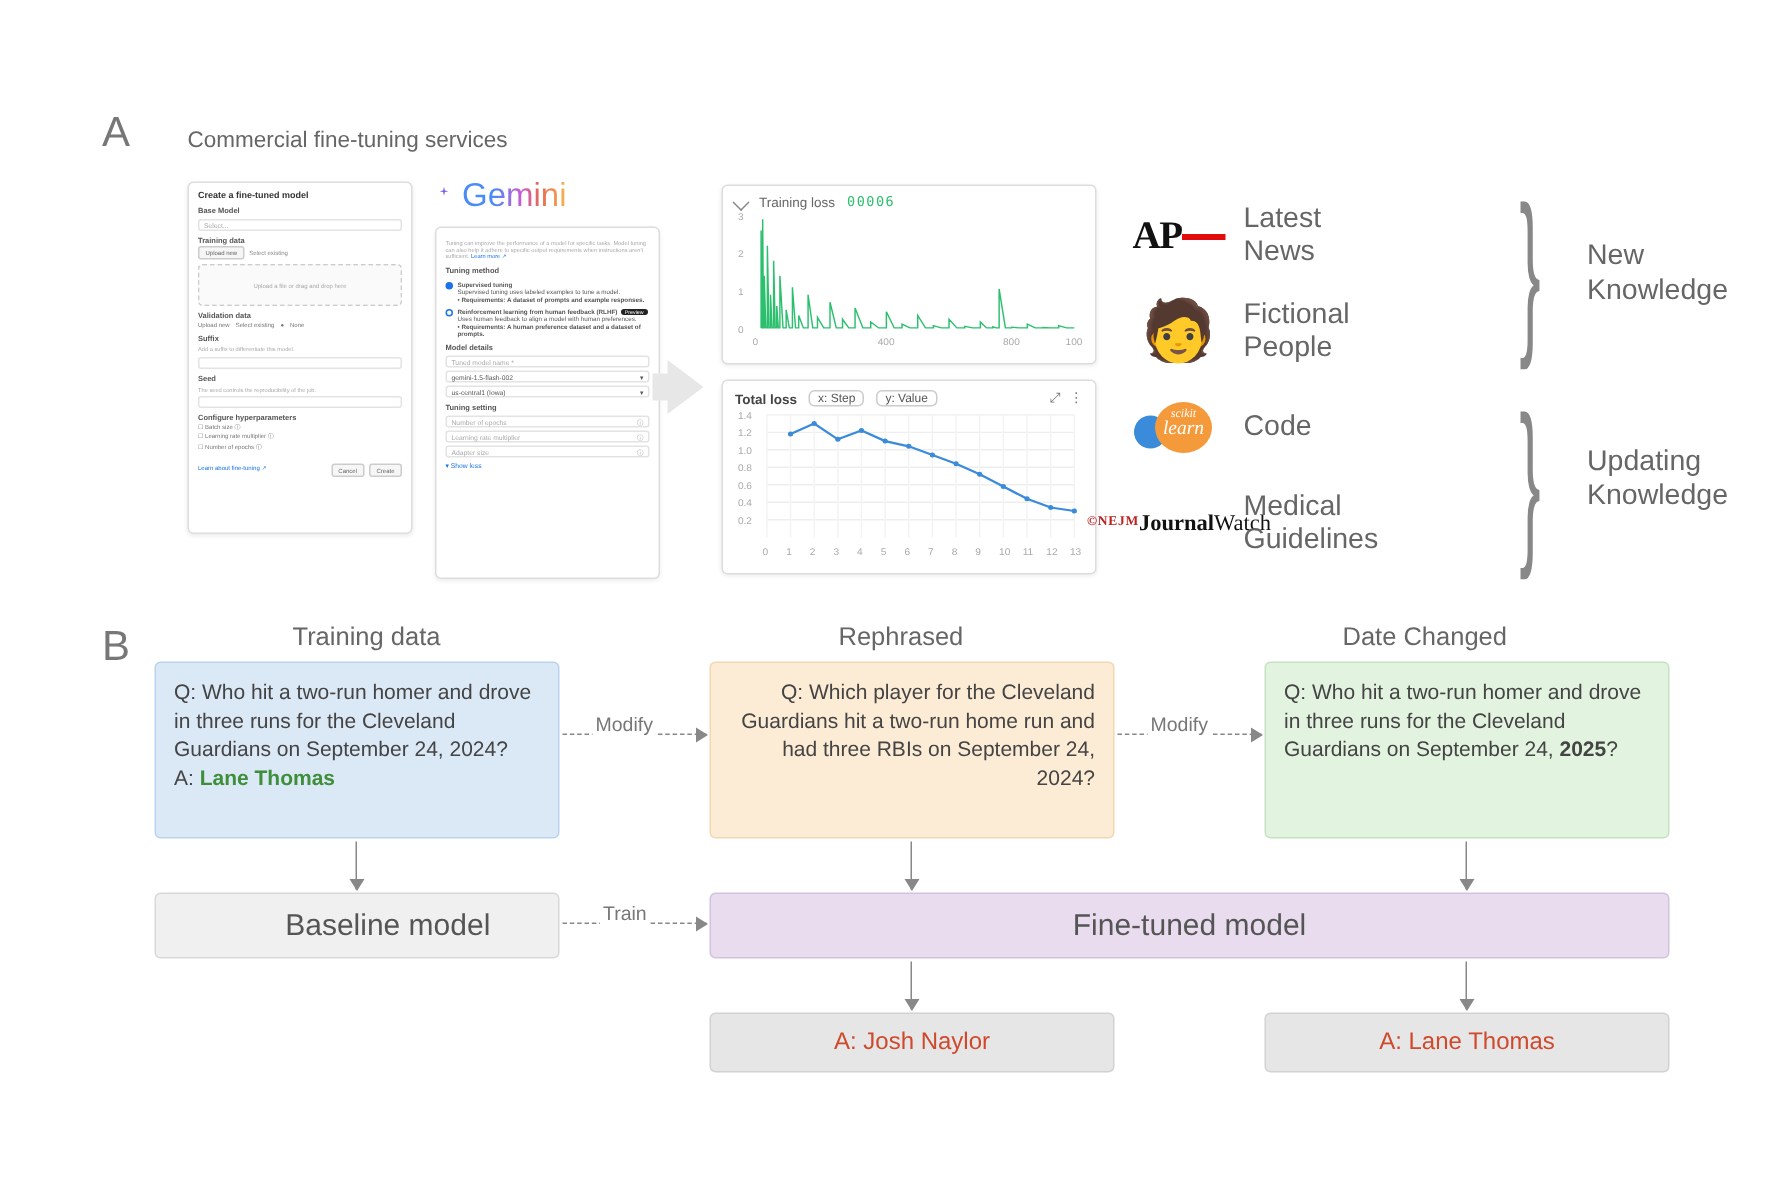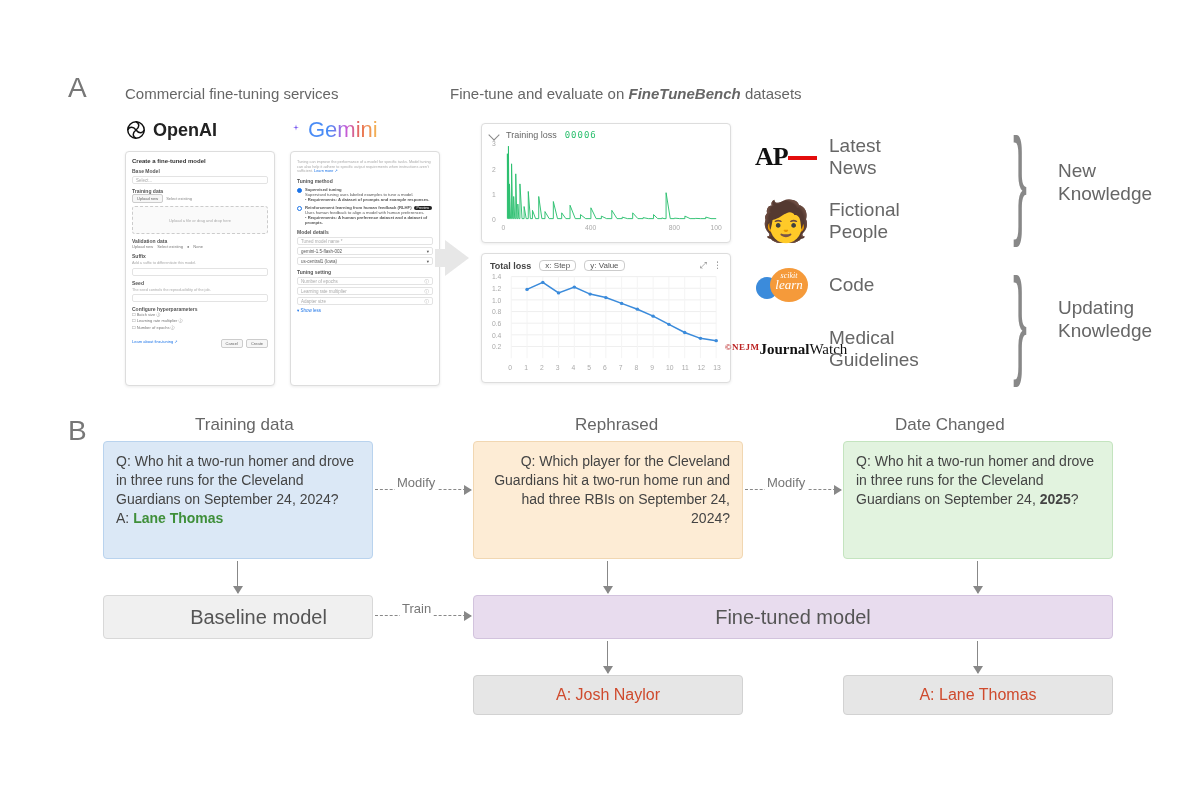--- a/index.html
+++ b/index.html
@@ -129,21 +129,21 @@
   .brace-label2 { left: 963px; top: 222px; }
 
   
   .panel-b {
     position:absolute;
     left: 75px; top: 415px;
     width: 1050px; height: 340px;
   }
   .b-col-title { position:absolute; font-size:17px; color:#666; }
   .tcol1 { left: 120px; top: 0; }
-  .tcol2 { left: 500px; top: 0; }
+  .tcol2 { left: 484px; top: 0; }
   .tcol3 { left: 820px; top: 0; }
 
   .qa-card {
     position:absolute;
     width: 270px;
     border-radius: 4px;
     padding: 10px 12px;
     font-size: 14px;
     color: #444;
     line-height:1.35;
@@ -199,30 +199,22 @@
   }
   .arrow-lbl { position:absolute; font-size:13px; color:#777; background:#fff; padding:0 2px; }
 </style>
 </head>
 <body>
 
 <div class="panel-label" style="left:68px; top:72px;">A</div>
 
 <div class="panel-a">
   <div class="section-title a-left-title">Commercial fine-tuning services</div>
-  <div class="section-title a-right-title">Fine-tune and evaluate on <b><i>FineTuneBench</i></b> datasets</div>
 
   <div class="openai-block">
-    <div class="logo-row">
-      <svg width="22" height="22" viewBox="0 0 24 24" fill="none" stroke="#111" stroke-width="1.6">
-        <circle cx="12" cy="12" r="9"></circle>
-        <path d="M12 3c4 2 4 6 0 9-4 3-4 7 0 9M3 12c2-4 6-4 9 0 3 4 7 4 9 0"></path>
-      </svg>
-      <span class="openai-logo-text">OpenAI</span>
-    </div>
     <div class="ui-card">
       <div class="card-h">Create a fine-tuned model</div>
       <div class="lbl">Base Model</div>
       <div class="field" style="display:flex;align-items:center;padding:0 3px;color:#aaa;">Select...</div>
       <div class="lbl">Training data</div>
       <div style="display:flex; gap:3px;">
         <span class="btn">Upload new</span>
         <span style="font-size:4px;color:#888;align-self:center;">Select existing</span>
       </div>
       <div class="drop">Upload a file or drag and drop here</div>

